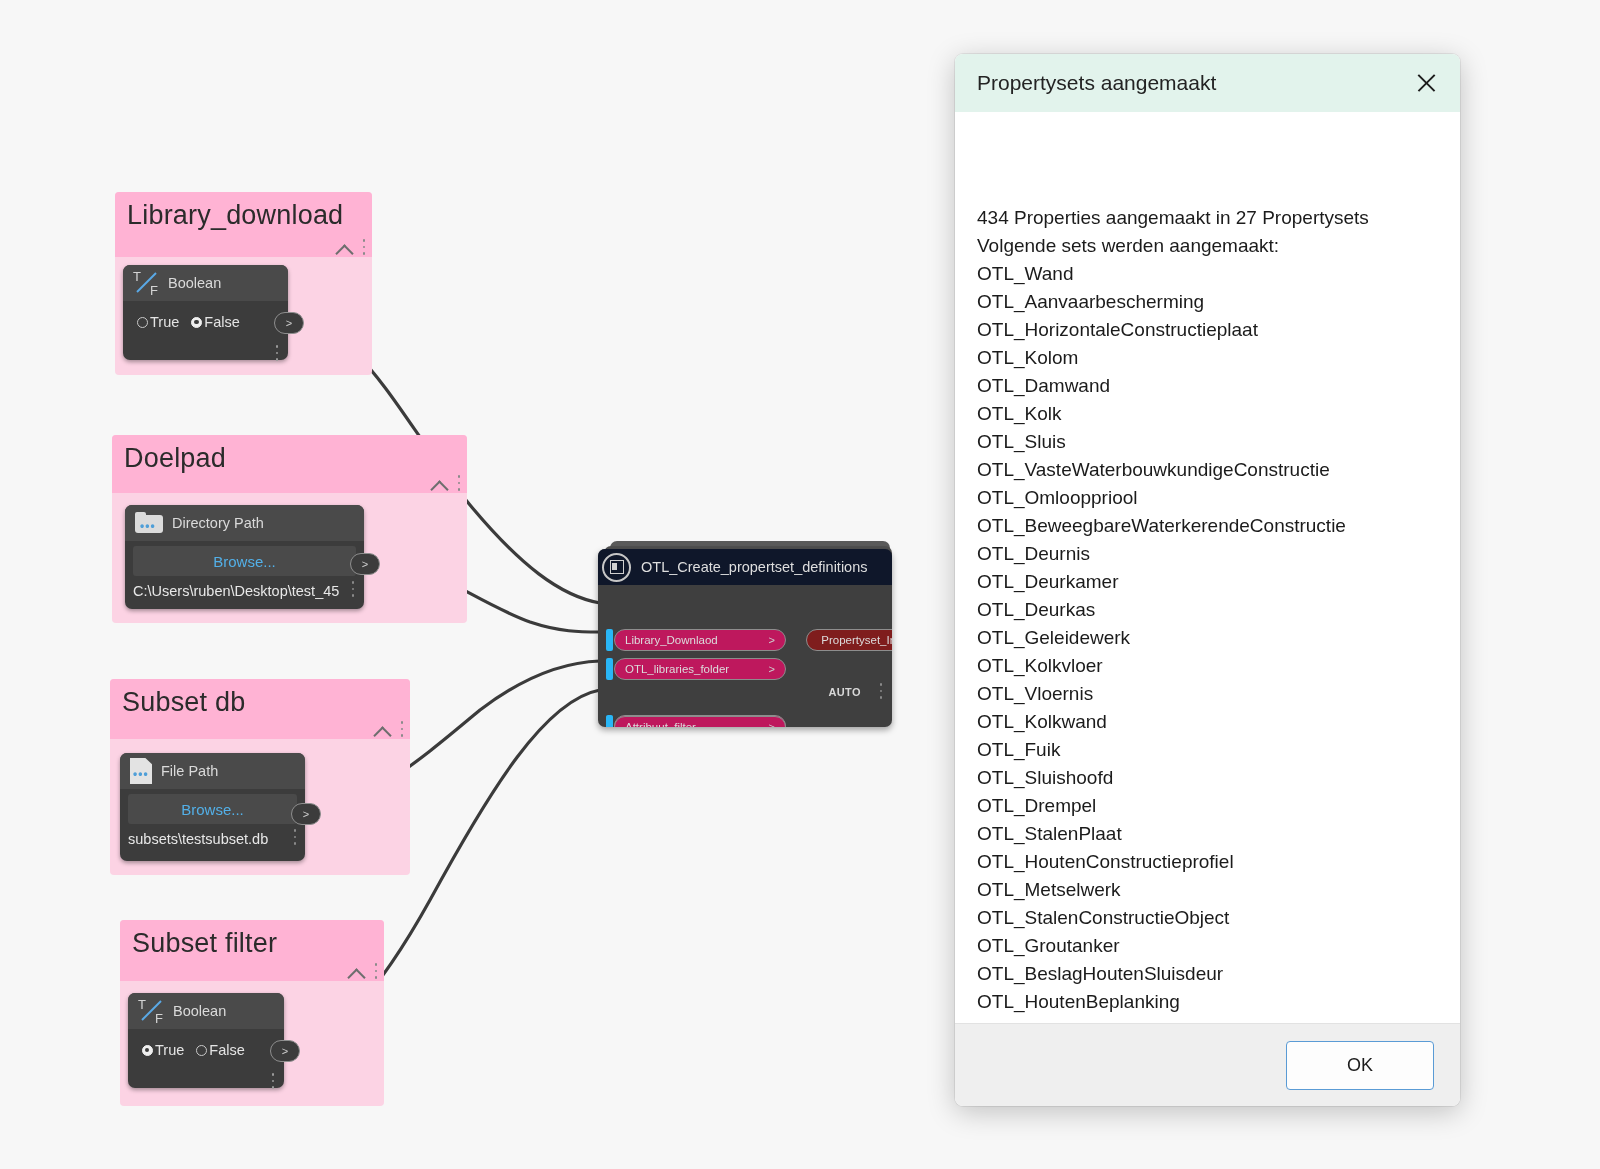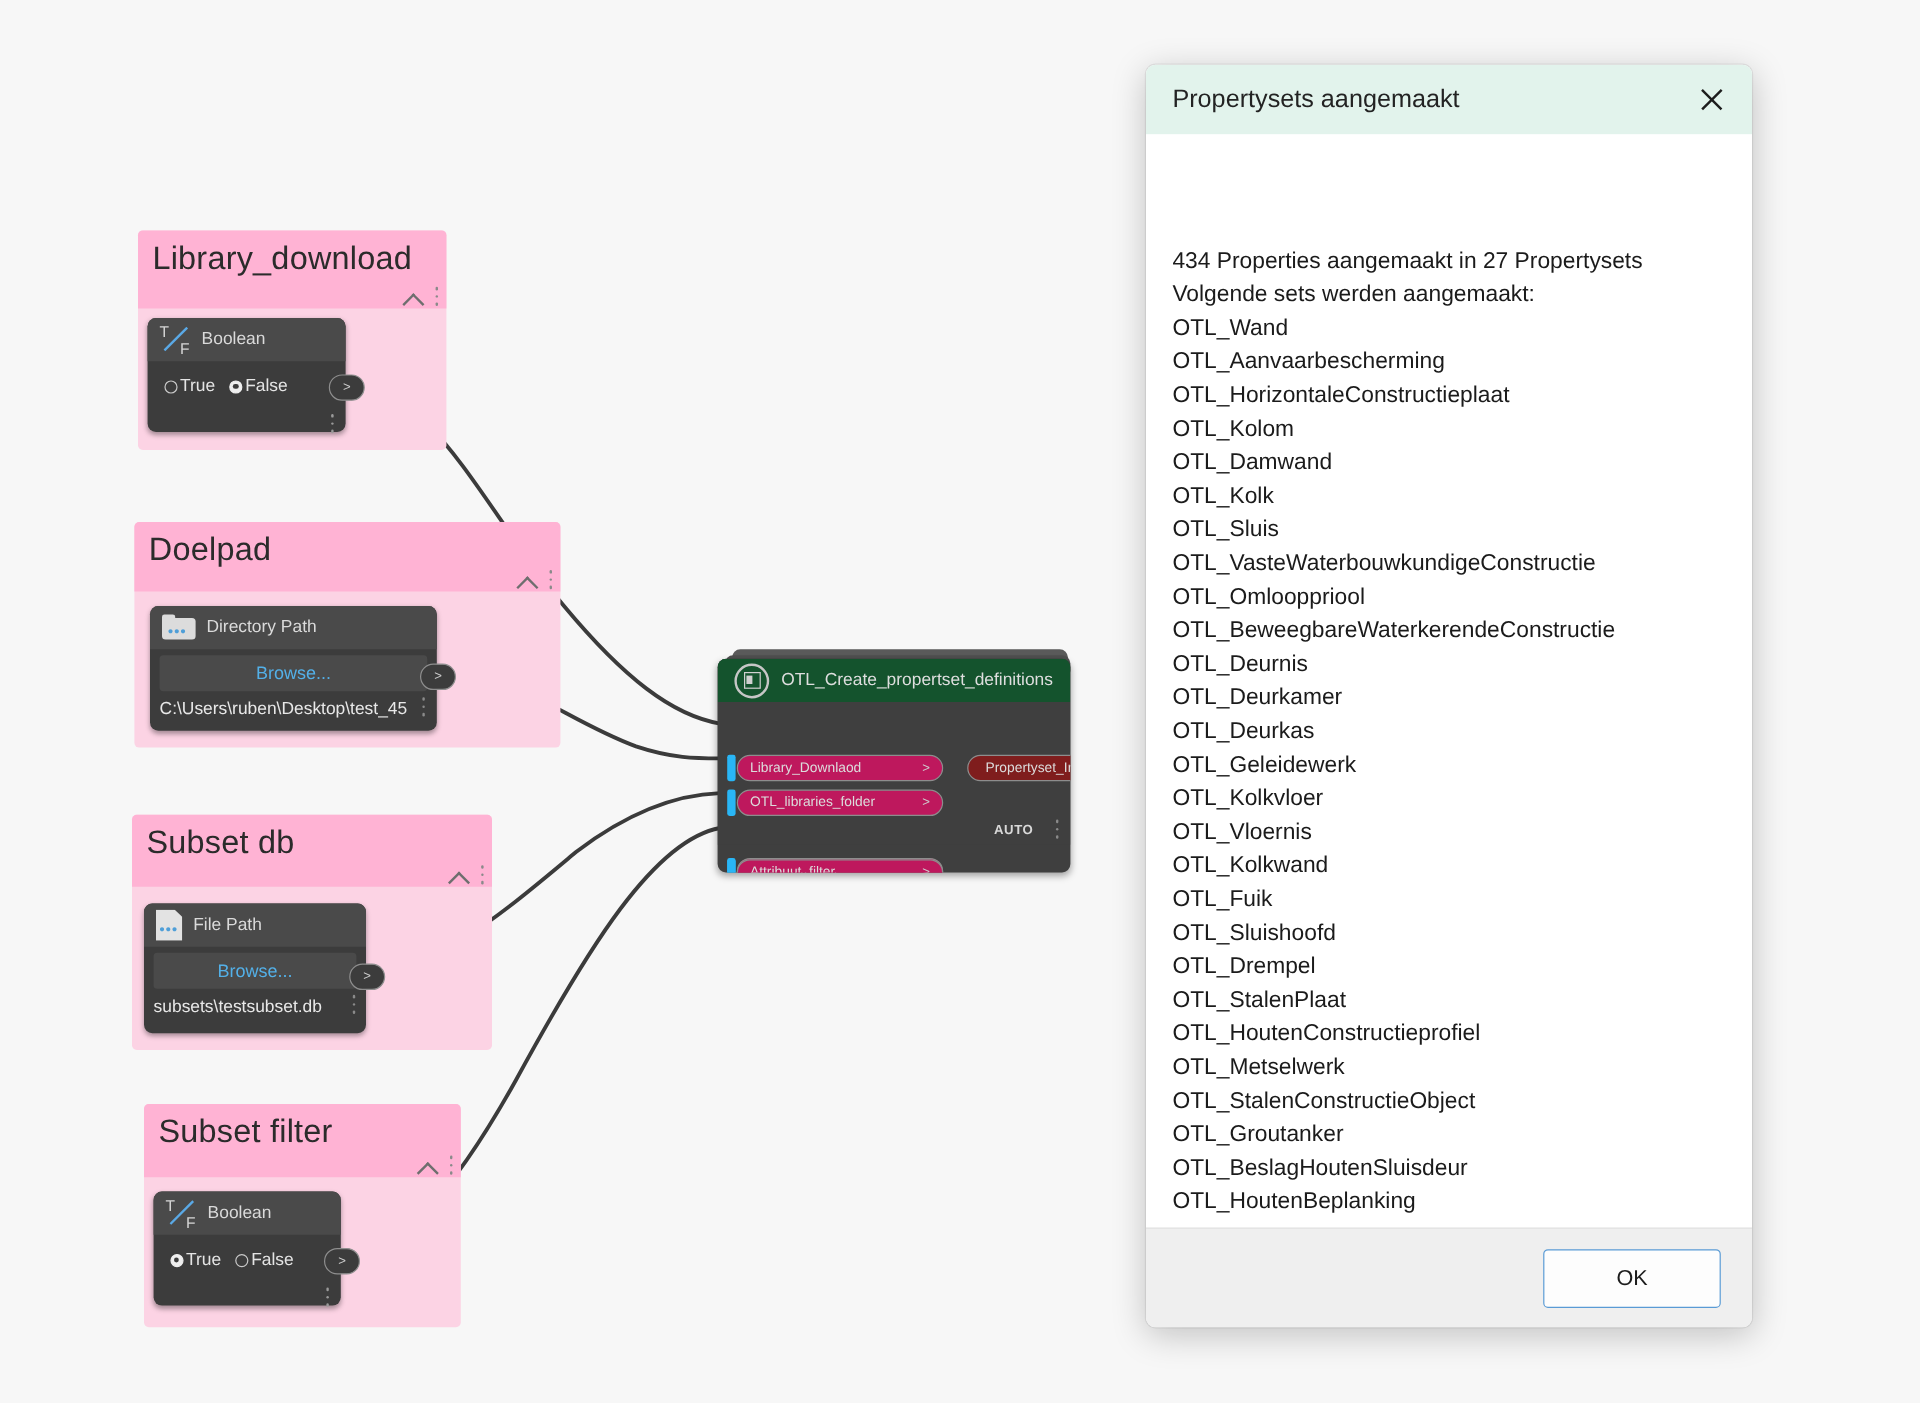--- a/index.html
+++ b/index.html
@@ -86,21 +86,21 @@
   }
   .pathline{
     color:#e8e8e8;font-size:14.5px;padding:7px 0 7px 8px;white-space:nowrap;
   }
 
   
   .fnode-stack1{position:absolute;background:#5a5a5a;border-radius:7px;}
   .fnode-stack2{position:absolute;background:#4f4f4f;border-radius:7px;}
   .fnode{position:absolute;background:#3f3f3f;border-radius:7px;overflow:hidden;
          box-shadow:0 3px 6px rgba(0,0,0,.35);}
-  .fnode-head{height:36px;background:#14532d;display:flex;align-items:center;gap:10px;padding:0 14px;}
+  .fnode-head{height:36px;background:#0f172a;display:flex;align-items:center;gap:10px;padding:0 4px;}
   .fn-icon{width:25px;height:25px;border-radius:50%;border:2px solid #c6c6c6;position:relative;
            display:flex;align-items:center;justify-content:center;}
   .fn-icon .glyph{width:12px;height:12px;border:1.6px solid #d0d0d0;position:relative;}
   .fn-icon .glyph:after{content:"";position:absolute;left:1.5px;top:1.5px;width:5px;height:7px;background:#d0d0d0;}
   .fnode-title{color:#dedede;font-size:14.5px;white-space:nowrap;}
   .fnode-body{position:relative;height:119px;background:#3f3f3f;}
   .in-row{position:absolute;left:8px;height:22px;}
   .in-pill{
     position:absolute;left:8px;top:0;width:172px;height:22px;border:1.2px solid #8d8d8d;
     border-radius:11px;background:#be185d;box-sizing:border-box;display:flex;align-items:center;

